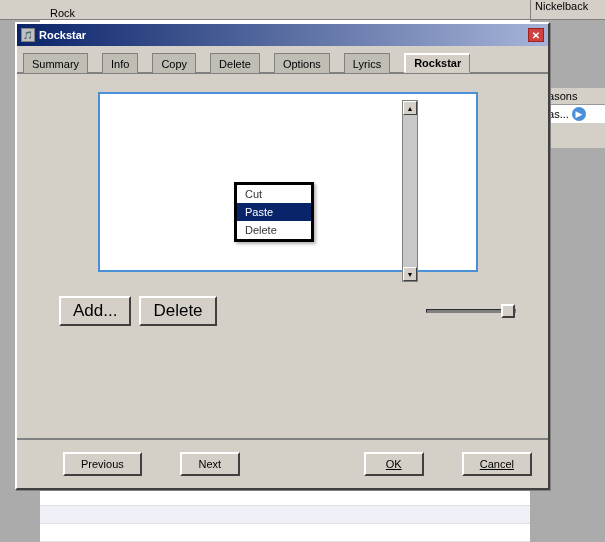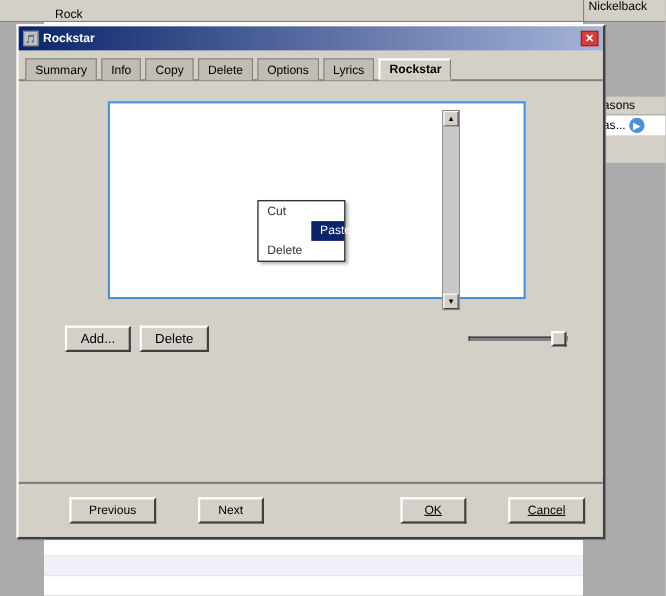--- a/index.html
+++ b/index.html
@@ -148,21 +148,21 @@
       border-bottom: 2px solid #808080;
       height: 28px;
     }
     .tab {
       padding: 2px 8px;
       border: 1px solid #808080;
       border-bottom: none;
       background: #c0bdb5;
       cursor: pointer;
       font-size: 11px;
-      margin-right: 4px;
+      margin-right: 14px;
       height: 20px;
       display: flex;
       align-items: center;
       position: relative;
       top: 1px;
     }
     .tab.active {
       background: #d4d0c8;
       border-bottom: 2px solid #d4d0c8;
       z-index: 1;
@@ -229,50 +229,49 @@
       background: #c8c8c8;
     }
 
     
     .context-menu {
       position: absolute;
       top: 90px;
       left: 175px;
       width: 80px;
       background: white;
-      border: 1px solid #000000;
+      border: 3px solid #000000;
       box-shadow: 2px 2px 3px rgba(0,0,0,0.3);
       z-index: 10;
     }
     .menu-item {
       padding: 3px 8px;
       font-size: 11px;
       cursor: pointer;
       color: #333;
     }
     .menu-item.selected {
       background: #0a246a;
       color: white;
-      margin-left: 48px;
     }
 
     
     .artwork-controls {
       display: flex;
       align-items: center;
       padding: 8px 20px;
       gap: 8px;
     }
     .btn {
       padding: 3px 12px;
       background: #d4d0c8;
       border: 2px solid #ffffff;
       border-right-color: #404040;
       border-bottom-color: #404040;
-      font-size: 12px;
+      font-size: 17px;
       cursor: pointer;
       min-width: 60px;
       text-align: center;
     }
     .slider-container {
       margin-left: auto;
       display: flex;
       align-items: center;
     }
     .slider {

